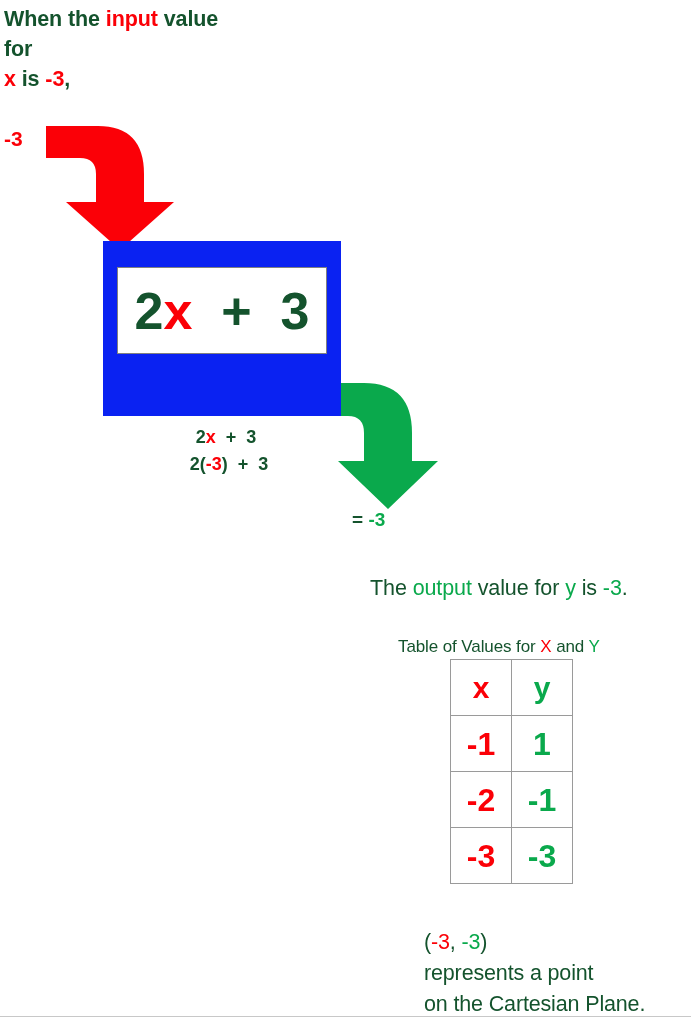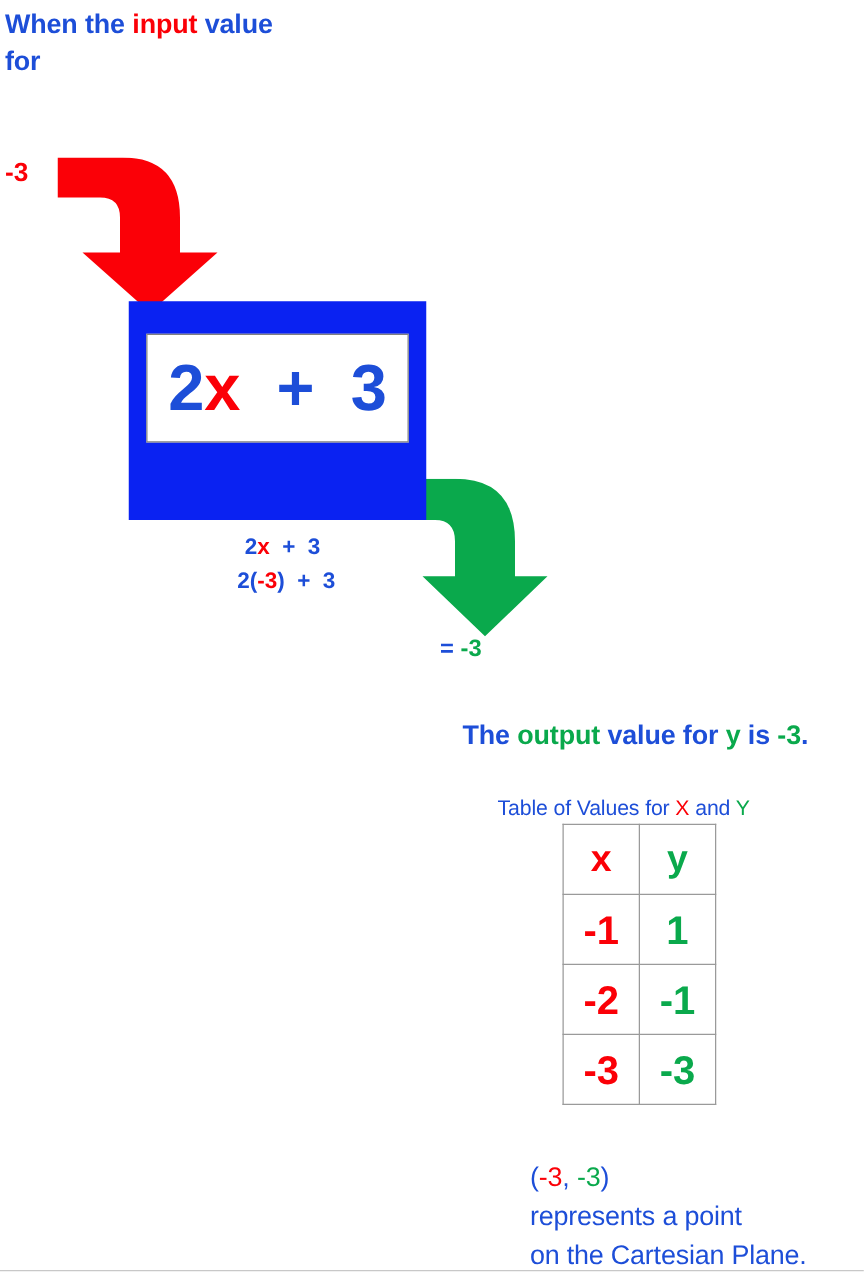--- a/index.html
+++ b/index.html
@@ -18,21 +18,21 @@
   .page {
     position: absolute;
     inset: 0;
     width: 691px;
     height: 1024px;
   }
   .abs { position: absolute; }
 
   .red { color: #fb0007; }
   .green { color: #0aa94c; }
-  .black { color: #1d4ed8; }
+  .black { color: #14532d; }
 
   
   #intro-text {
     left: 4px;
     top: 4px;
     width: 420px;
     font-size: 21.5px;
     font-weight: bold;
     line-height: 30px;
     color: #111111;
@@ -135,21 +135,21 @@
     font-weight: bold;
     white-space: pre;
     color: #111111;
   }
 
   
   #output-sentence {
     left: 370px;
     top: 576px;
     font-size: 21.5px;
-    font-weight: bold;
+    font-weight: normal;
     color: #111111;
     white-space: pre;
     letter-spacing: -0.1px;
   }
 
   
   #table-caption {
     left: 398px;
     top: 637px;
     font-size: 17px;
@@ -200,20 +200,21 @@
   }
 </style>
 </head>
 <body>
 
 <div class="page">
 
   <div class="abs" id="intro-text">
     <span class="ln"><span class="black">When the </span><span class="red">input</span><span class="black"> value</span></span>
     <span class="ln black">for</span>
+    <span class="ln"><span class="red">x</span><span class="black"> is </span><span class="red">-3</span><span class="black">,</span></span>
   </div>
 
   <div class="abs" id="input-value-label">-3</div>
 
   <svg class="abs" id="input-arrow" viewBox="0 0 130 124">
     <path d="M 0 0 L 52 0 Q 98 0 98 48 L 98 76 L 128 76 L 74 124 L 20 76 L 50 76 L 50 48 Q 50 32 34 32 L 0 32 Z" fill="#fb0007"></path>
   </svg>
 
   <svg class="abs" id="output-arrow" viewBox="0 0 104 127">
     <path d="M 0 0 L 28 0 Q 76 0 76 50 L 76 78 L 102 78 L 52 126 L 2 78 L 28 78 L 28 50 Q 28 33 12 33 L 0 33 Z" fill="#0aa94c"></path>

